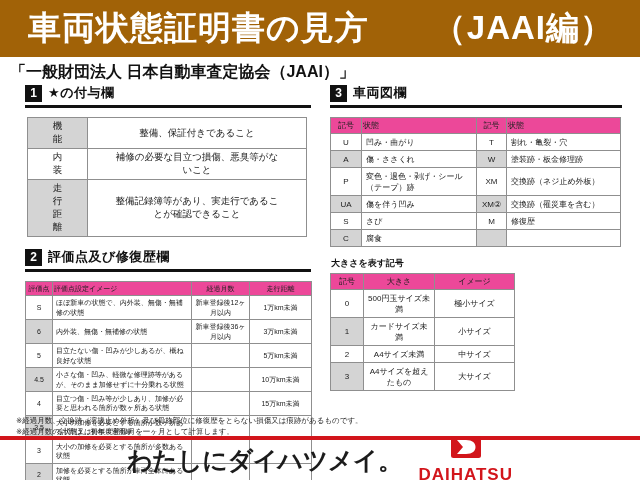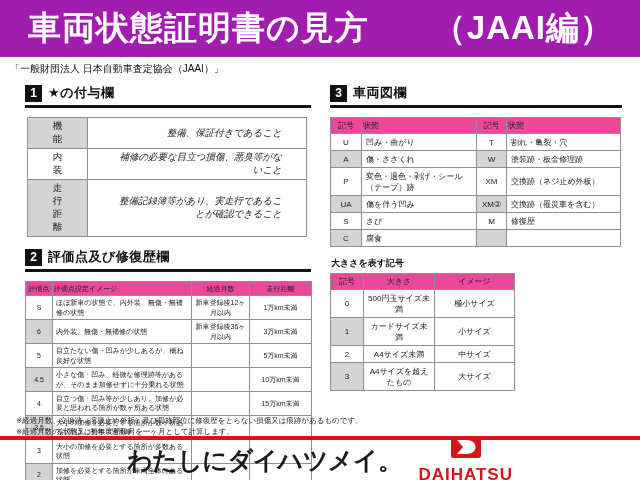--- a/index.html
+++ b/index.html
@@ -1,25 +1,25 @@
 <!DOCTYPE html>
 <html><head>
 <meta charset="utf-8">
 <style>
   html,body{margin:0;padding:0;background:#e8e8e8;}
   .page{position:relative;width:640px;height:480px;background:#ffffff;overflow:hidden;
         font-family:"Liberation Sans","DejaVu Sans",sans-serif;color:#1a1a1a;}
 
   
-  .titlebar{position:absolute;top:0;left:0;width:640px;height:57px;background:#a21caf;
+  .titlebar{position:absolute;top:0;left:0;width:640px;height:57px;background:#a16207;
             display:flex;align-items:center;justify-content:space-between;
             padding:0 26px 0 28px;box-sizing:border-box;}
   .titlebar span{color:#ffffff;font-weight:bold;font-size:33px;letter-spacing:1px;white-space:nowrap;}
 
-  .orgline{position:absolute;top:62px;left:10px;font-size:10px;font-weight:normal;color:#111;}
+  .orgline{position:absolute;top:62px;left:10px;font-size:16px;font-weight:bold;color:#111;}
 
   
   .col{position:absolute;top:84px;}
   .col-left{left:25px;width:286px;}
   .col-right{left:330px;width:292px;}
 
   .sec-head{display:flex;align-items:center;gap:6px;border-bottom:3px solid #111;
             padding-bottom:3px;margin-bottom:9px;}
   .sec-num{display:inline-flex;align-items:center;justify-content:center;width:17px;height:17px;
            background:#111;color:#fff;font-weight:bold;font-size:12px;flex:0 0 auto;}
@@ -27,21 +27,21 @@
   .mt{margin-top:11px;}
 
   table{border-collapse:collapse;table-layout:fixed;}
   td,th{border:1px solid #8f8f8f;box-sizing:border-box;overflow:hidden;}
   thead th{background:#ec4899;font-weight:normal;text-align:center;color:#222;}
 
   
   #t1{width:280px;margin-left:2px;font-size:9.5px;}
   #t1 td{height:21px;padding:2px 24px;}
   #t1 td:nth-child(1){width:60px;text-align:center;}
-  #t1 td:nth-child(2){text-align:right;font-style:italic;}
+  #t1 td:nth-child(2){text-align:center;}
   #t1 tbody tr:nth-child(odd) td:first-child{background:#d4d4d4;}
 
   
   #t2{width:286px;font-size:7px;line-height:1.35;}
   #t2 th{font-size:7px;padding:2px 1px;}
   #t2 td{padding:2px 3px;}
   #t2 th:nth-child(1),#t2 td:nth-child(1){width:27px;text-align:center;}
   #t2 th:nth-child(2),#t2 td:nth-child(2){width:139px;text-align:left;}
   #t2 th:nth-child(3),#t2 td:nth-child(3){width:58px;text-align:center;}
   #t2 th:nth-child(4),#t2 td:nth-child(4){width:62px;text-align:center;}

